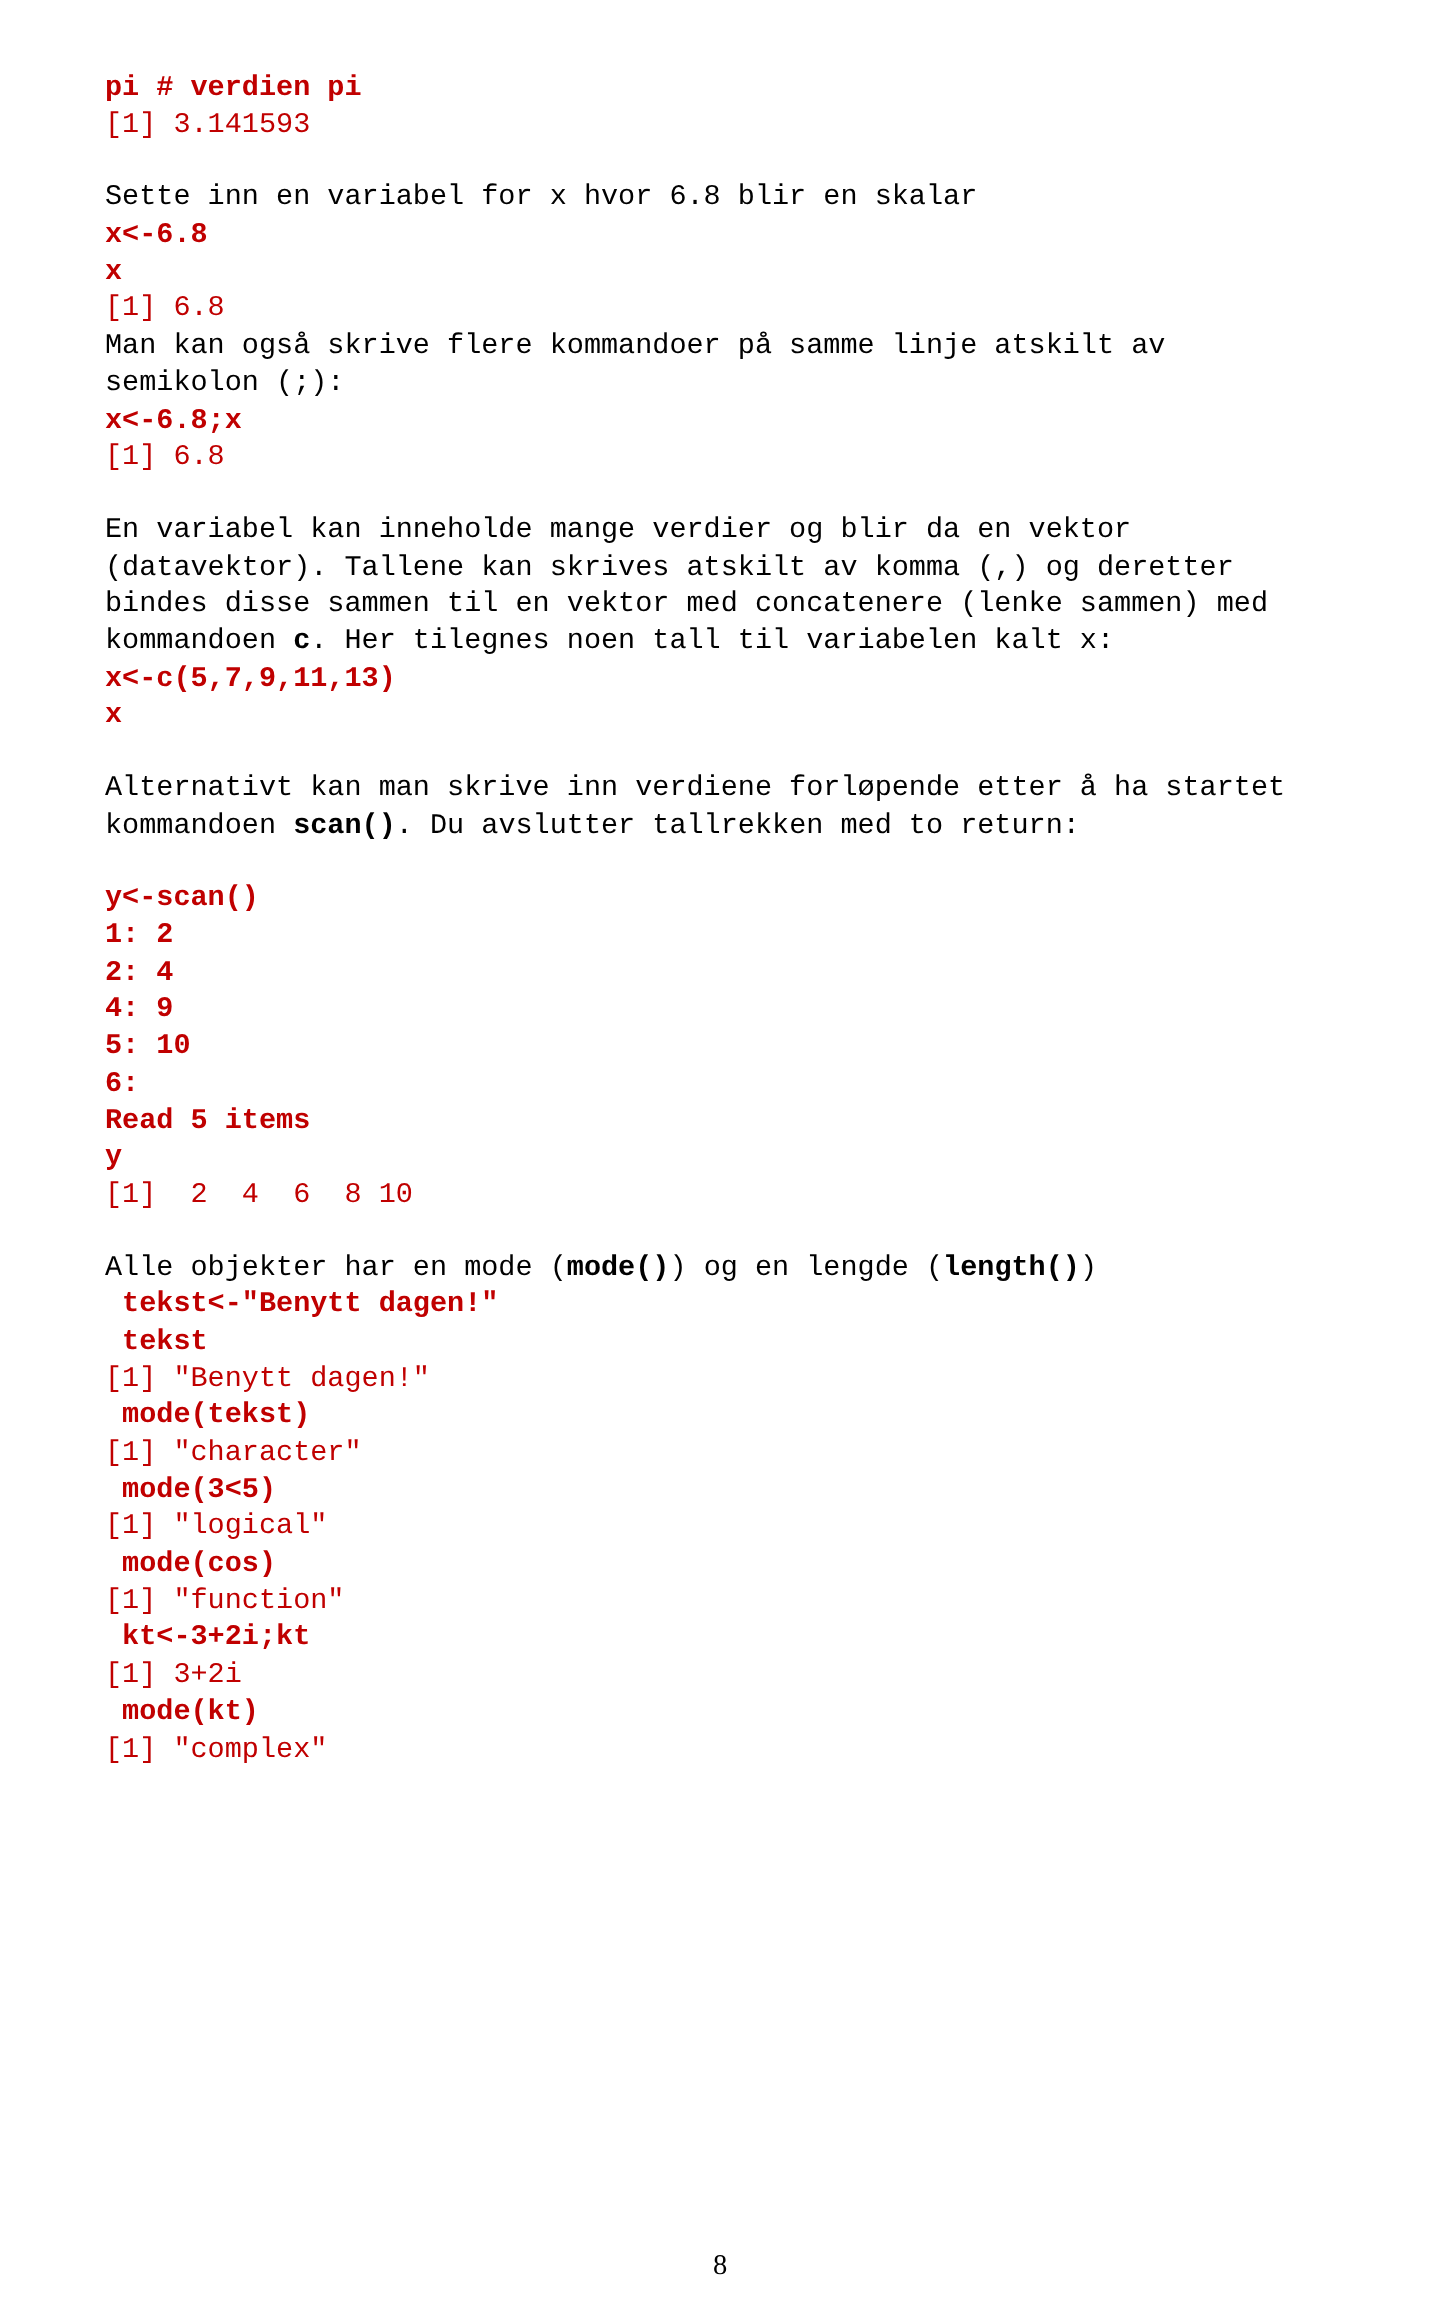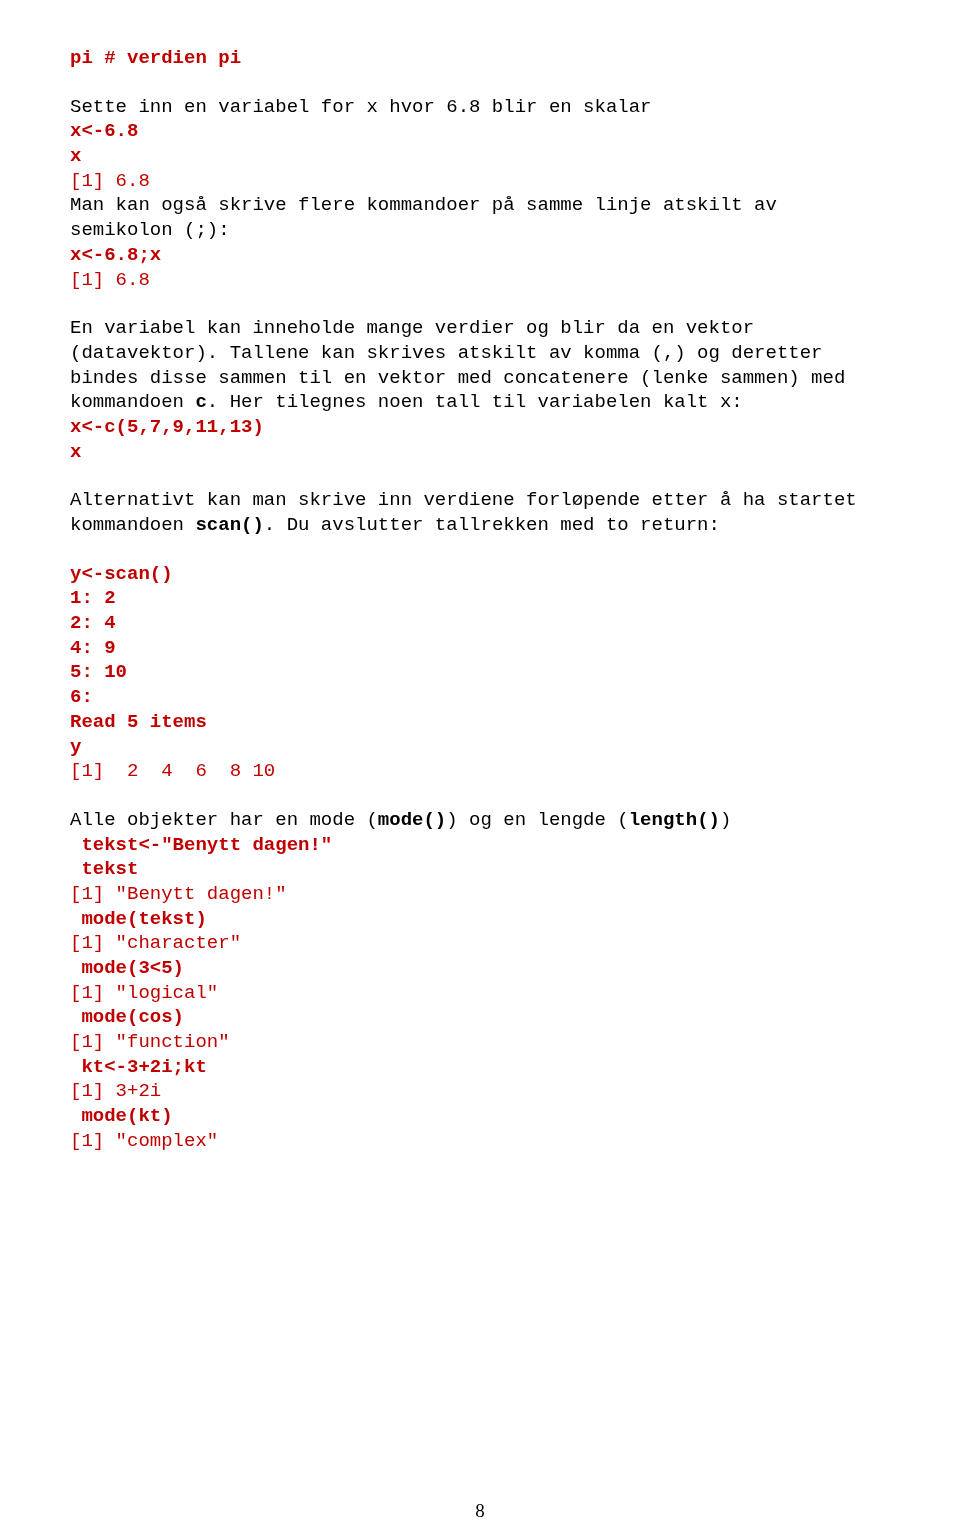--- a/index.html
+++ b/index.html
@@ -49,20 +49,21 @@
   .gap {
     height: 24px;
   }
 </style>
 </head>
 <body>
 
 <div class="page">
 
 <div class="line red-bold">pi # verdien pi</div>
+<div class="line red">[1] 3.141593</div>
 
 <div class="gap"></div>
 
 <div class="line black">Sette inn en variabel for x hvor 6.8 blir en skalar</div>
 <div class="line red-bold">x&lt;-6.8</div>
 <div class="line red-bold">x</div>
 <div class="line red">[1] 6.8</div>
 <div class="line black">Man kan også skrive flere kommandoer på samme linje atskilt av semikolon (;):</div>
 <div class="line red-bold">x&lt;-6.8;x</div>
 <div class="line red">[1] 6.8</div>

